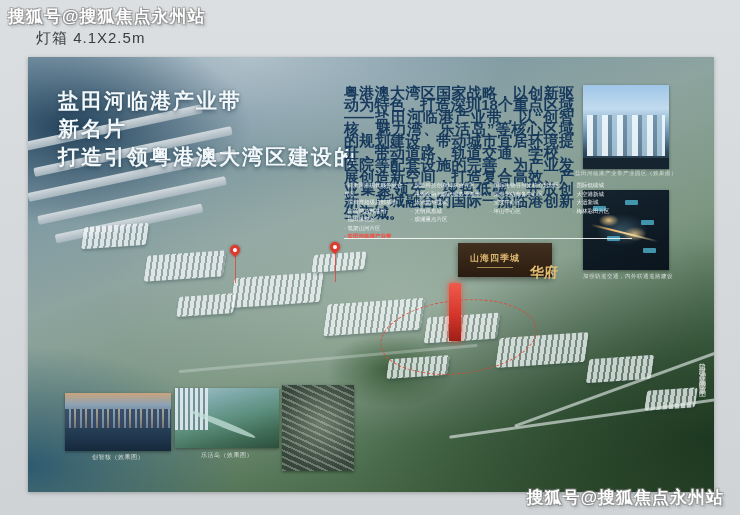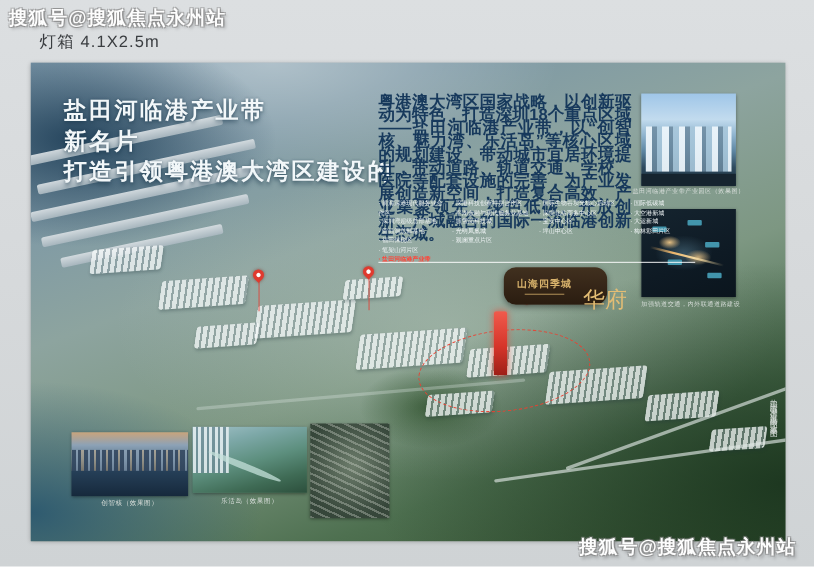--- a/index.html
+++ b/index.html
@@ -59,28 +59,28 @@
     font-size:11px;font-weight:bold;color:#17395c;letter-spacing:1px;}
   .cols{position:absolute;left:316px;top:124px;width:292px;display:flex;gap:5px;z-index:10;}
   .col{font-size:5.5px;line-height:8.5px;color:#eef3f4;}
   .col1{width:62px;} .col2{width:74px;} .col3{width:78px;} .col4{width:60px;}
   .li::before{content:"· ";}
   .li-red{color:#ff4438;font-weight:bold;}
   .rule{position:absolute;left:316px;top:181px;width:288px;height:1px;background:rgba(255,255,255,.85);z-index:10;}
 
   
   .logo{position:absolute;left:430px;top:186px;width:94px;height:34px;z-index:12;
-    background:linear-gradient(180deg,#41301f 0%,#2a1c10 100%);border-radius:11px;
+    background:linear-gradient(180deg,#41301f 0%,#2a1c10 100%);border-radius:0;
     display:flex;align-items:center;gap:5px;padding:0 7px;box-sizing:border-box;
     box-shadow:0 2px 6px rgba(0,0,0,.45);}
   .logo .brand-wrap{display:flex;flex-direction:column;align-items:center;gap:2px;}
   .logo .brand{font-size:9px;font-weight:bold;color:#d9b36c;letter-spacing:1px;white-space:nowrap;}
   .logo .brand-rule{width:36px;height:1px;background:rgba(217,179,108,.7);}
   .logo .divider{width:1px;height:18px;background:rgba(217,179,108,.6);}
-  .logo .suffix{font-size:20px;font-weight:normal;color:#e3bd74;font-family:"Liberation Serif","DejaVu Serif",serif;white-space:nowrap;margin-top:25px;}
+  .logo .suffix{font-size:14px;font-weight:bold;color:#e3bd74;font-family:"Liberation Serif","DejaVu Serif",serif;white-space:nowrap;margin-top:25px;}
 
   
   .inset{position:absolute;overflow:hidden;box-shadow:0 1px 3px rgba(0,0,0,.4);}
   .inset1{left:555px;top:28px;width:86px;height:84px;
     background:linear-gradient(180deg,#9fc6e8 0%,#c2dbee 28%,#8fb4cf 45%,#5e87a3 62%,#2e4a5e 80%,#1c2f3d 100%);}
   .inset1::after{content:"";position:absolute;left:5%;right:5%;bottom:16%;height:48%;
     background:repeating-linear-gradient(90deg, rgba(236,245,251,.95) 0 6px, rgba(108,138,160,.85) 6px 10px, rgba(168,199,219,.9) 10px 15px);}
   .inset1::before{content:"";position:absolute;left:0;right:0;bottom:0;height:13%;background:#16242f;z-index:2;}
   .inset2{left:555px;top:133px;width:86px;height:80px;background:
     radial-gradient(10px 6px at 30% 38%, rgba(236,197,134,.95), rgba(236,197,134,0)),

